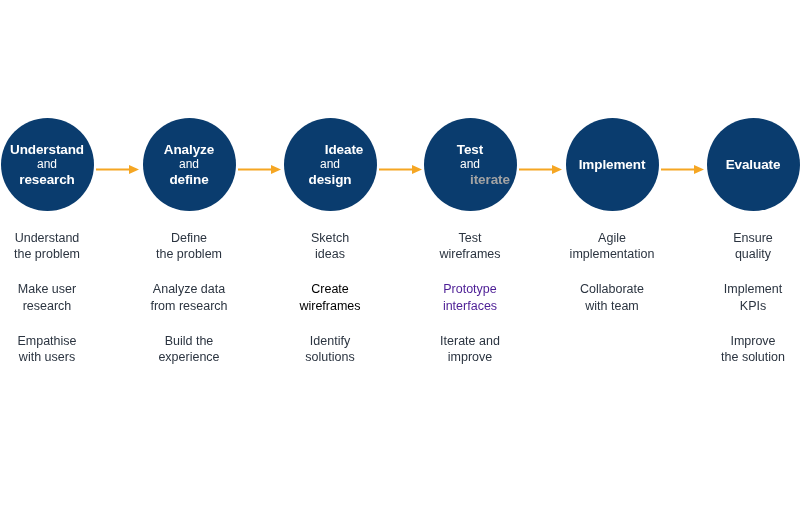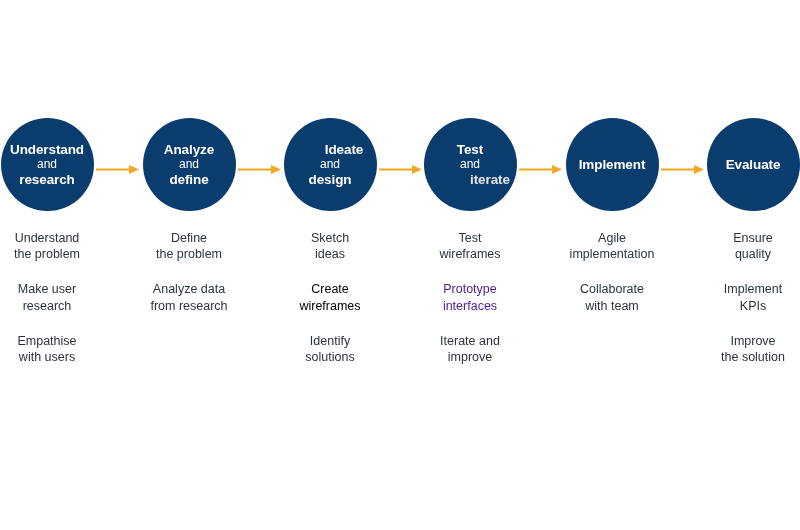--- a/index.html
+++ b/index.html
@@ -154,20 +154,24 @@
         </svg></div>
       <div class="tasks">
         <div class="task" style="color: rgb(43, 52, 64);">
           <span class="tl">Define</span>
           <span class="tl">the problem</span>
         </div>
         <div class="task" style="color: rgb(43, 52, 64);">
           <span class="tl">Analyze data</span>
           <span class="tl">from research</span>
         </div>
+        <div class="task" style="color: rgb(43, 52, 64);">
+          <span class="tl">Build the</span>
+          <span class="tl">experience</span>
+        </div>
       </div>
     </div>
     <div class="stage">
       <div class="circle-wrap">
         <div class="circle" style="background: rgb(10, 60, 110);">
           <span class="ln strong" style="color: rgb(255, 255, 255); padding-left: 28px;">Ideate</span>
           <span class="ln light" style="color: rgb(255, 255, 255);">and</span>
           <span class="ln strong" style="color: rgb(255, 255, 255);">design</span>
         </div>
       </div>
@@ -188,21 +192,21 @@
           <span class="tl">Identify</span>
           <span class="tl">solutions</span>
         </div>
       </div>
     </div>
     <div class="stage">
       <div class="circle-wrap">
         <div class="circle" style="background: rgb(10, 60, 110);">
           <span class="ln strong" style="color: rgb(255, 255, 255);">Test</span>
           <span class="ln light" style="color: rgb(255, 255, 255);">and</span>
-          <span class="ln strong" style="color: #e5e5e5; margin-left: 40px;">iterate</span>
+          <span class="ln strong" style="color: #a3a3a3; margin-left: 40px;">iterate</span>
         </div>
       </div>
       <div class="arrow"><svg width="44" height="9" viewBox="0 0 44 9">
           <line x1="0" y1="4.5" x2="34" y2="4.5" stroke="#f5a623" stroke-width="2"></line>
           <polygon points="33,0 43,4.5 33,9" fill="#f5a623"></polygon>
         </svg></div>
       <div class="tasks">
         <div class="task" style="color: rgb(43, 52, 64);">
           <span class="tl">Test</span>
           <span class="tl">wireframes</span>

